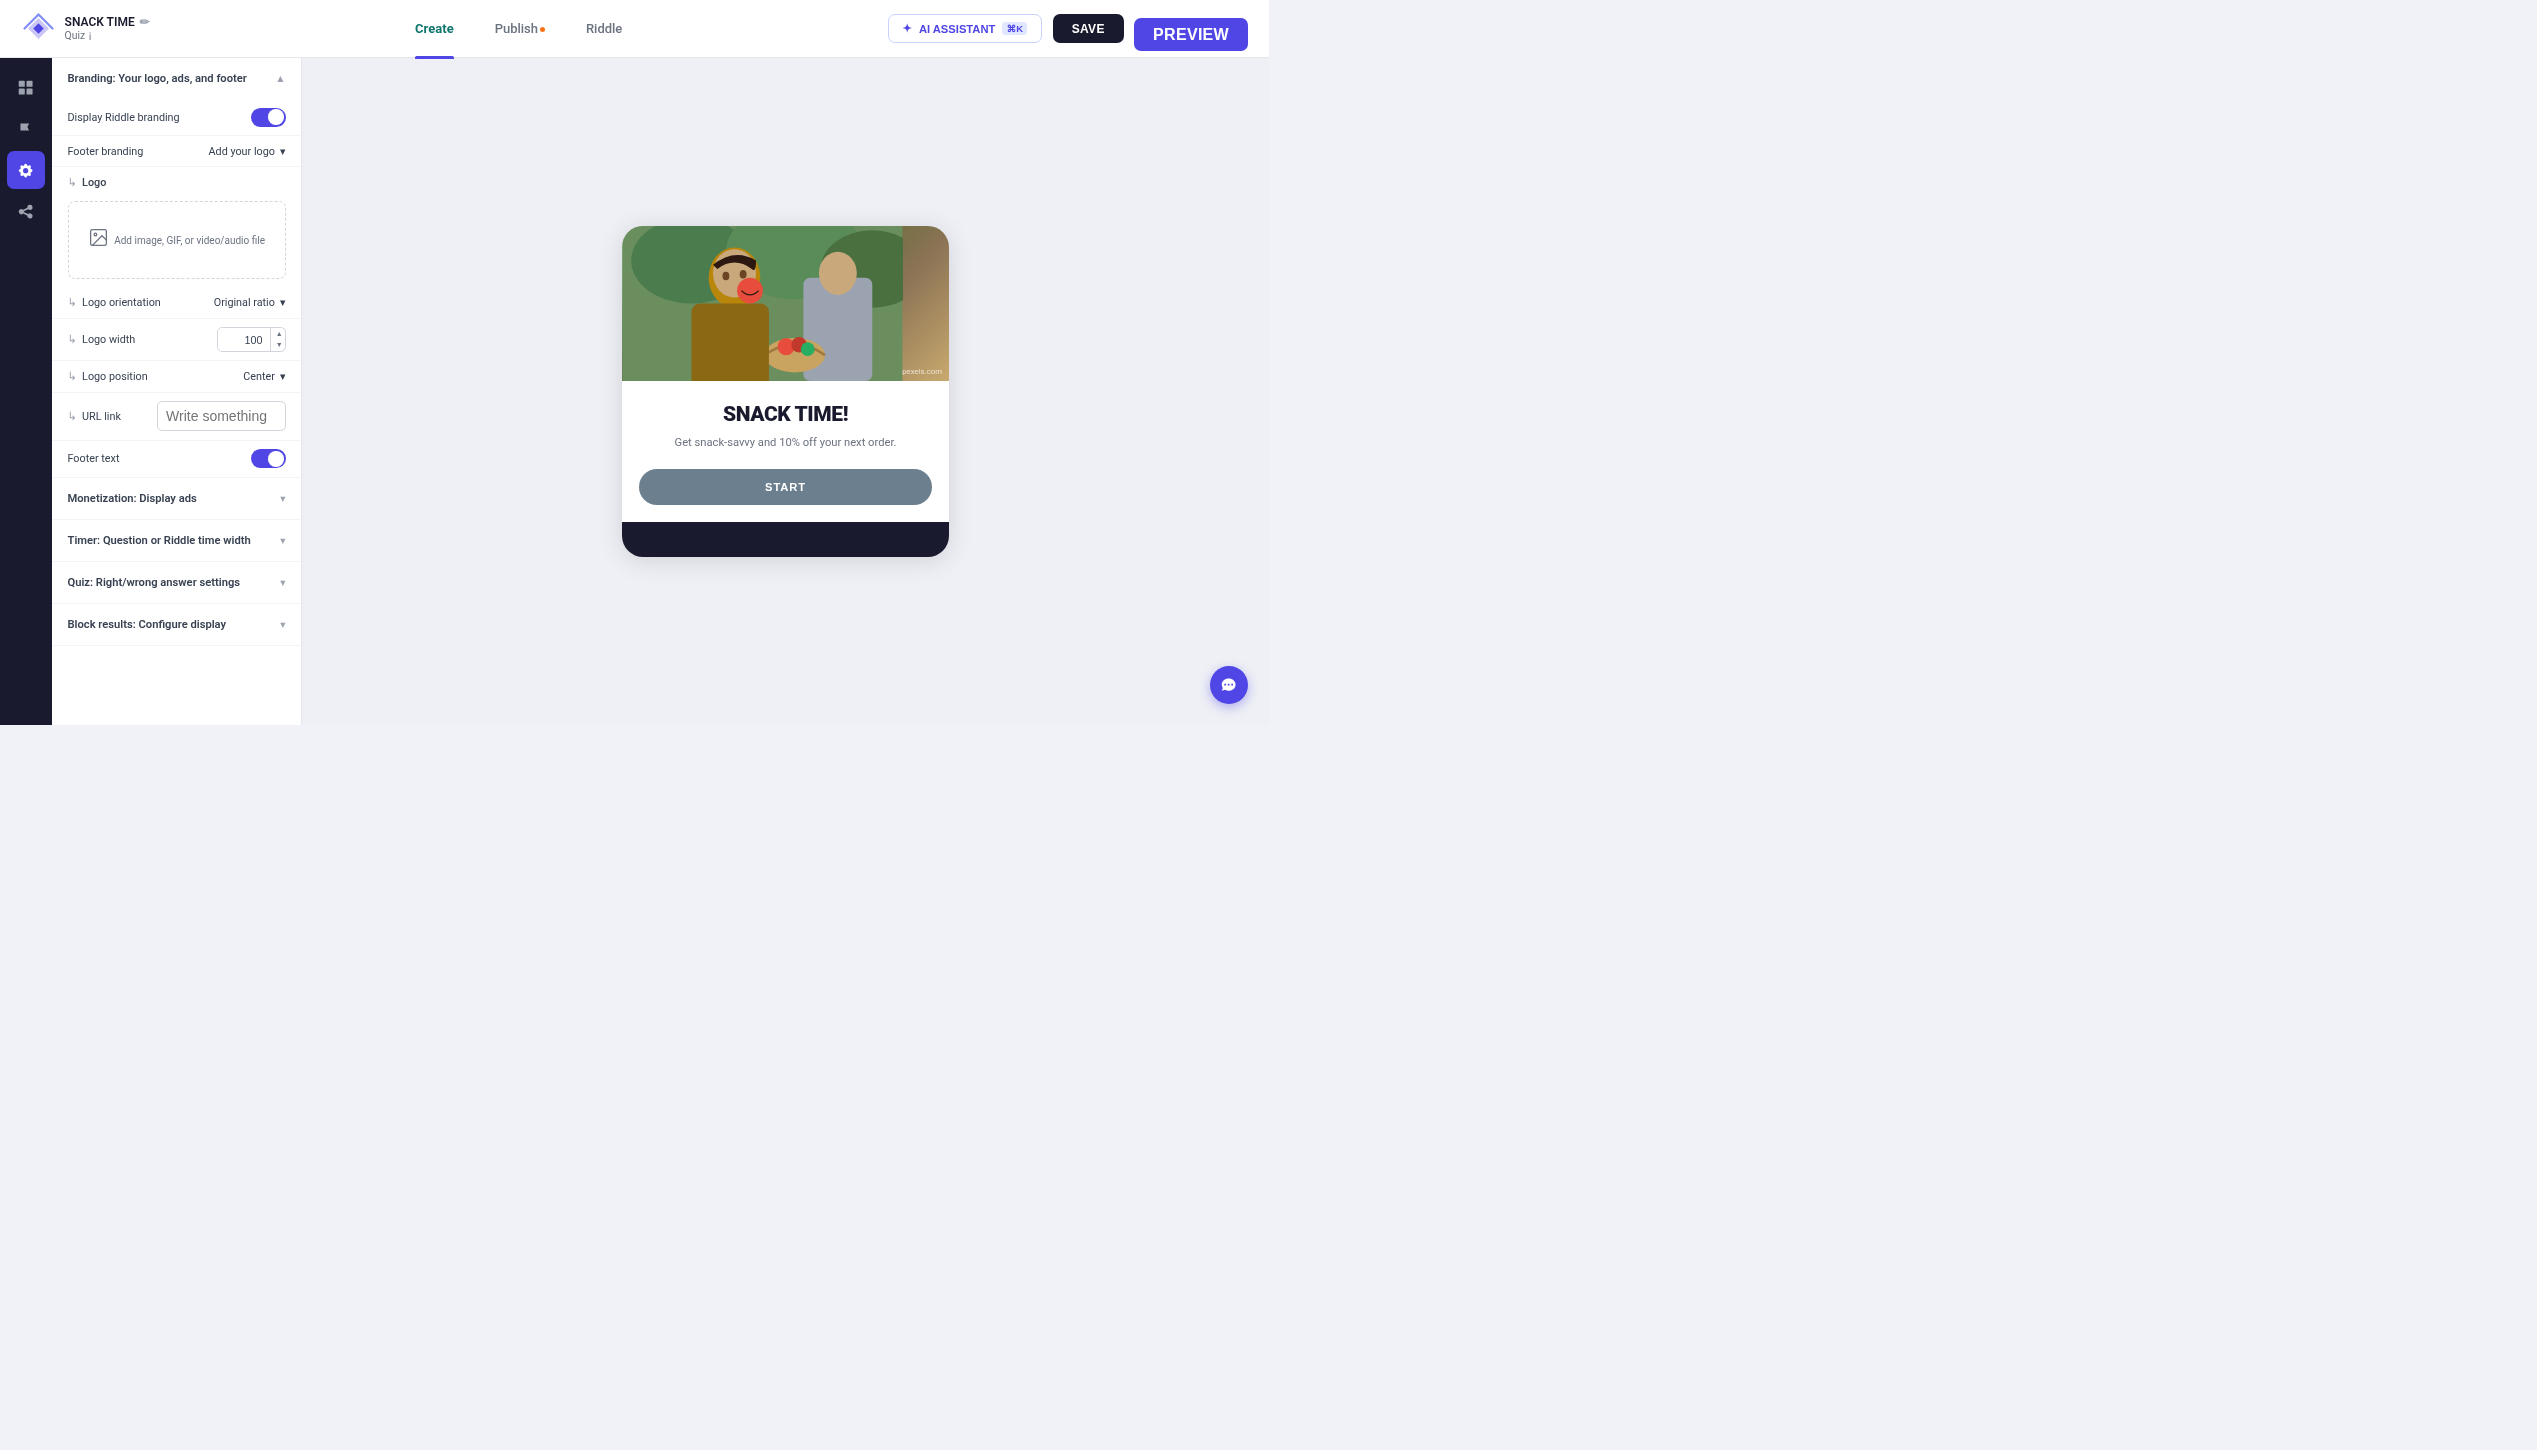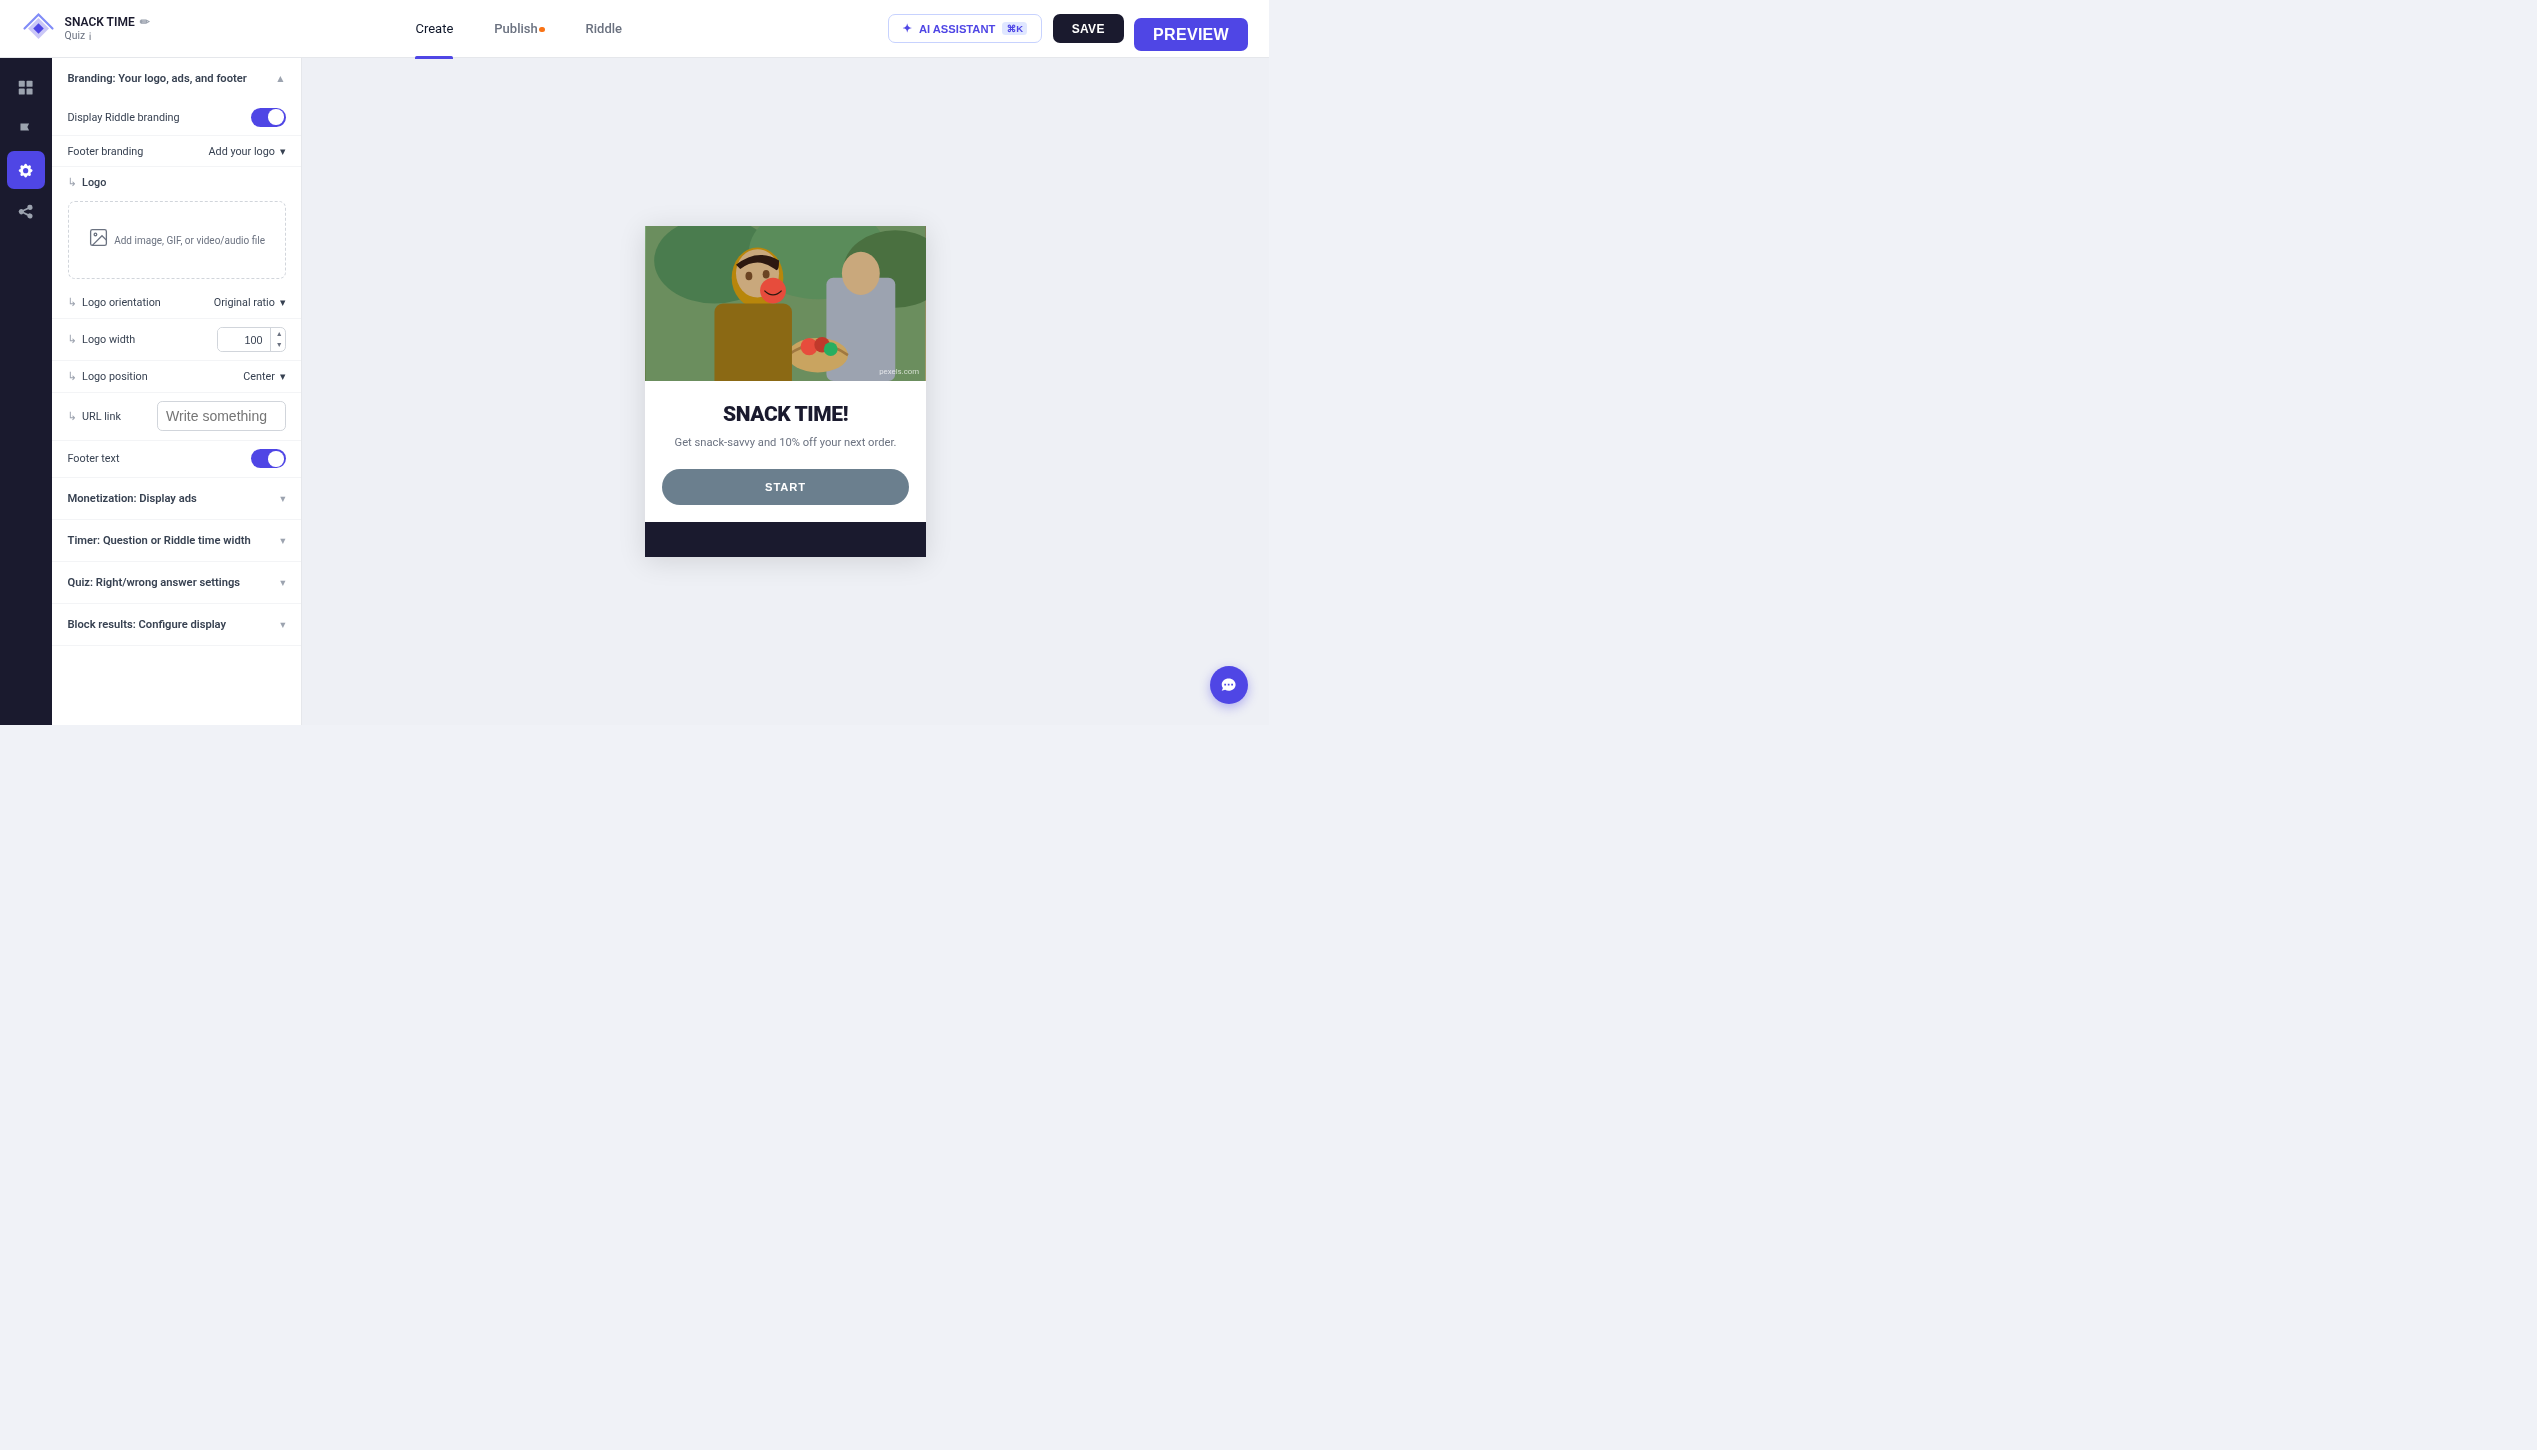--- a/index.html
+++ b/index.html
@@ -63,22 +63,22 @@
     }
     .nav-item {
       font-size: 13px;
       font-weight: 500;
       color: #6b7280;
       cursor: pointer;
       padding: 3.5px 0;
       position: relative;
     }
     .nav-item.active {
-      color: #0f172a;
-      font-weight: 400;
+      color: #0f766e;
+      font-weight: 700;
     }
     .nav-item.active::after {
       content: '';
       position: absolute;
       bottom: -19px;
       left: 0; right: 0;
       height: 2.6px;
       background: #4f46e5;
       border-radius: 1.7px 1.7px 0 0;
     }
@@ -332,23 +332,23 @@
     .preview-area {
       flex: 1;
       display: flex;
       align-items: center;
       justify-content: center;
       background: #eef0f5;
       position: relative;
       overflow: hidden;
     }
     .quiz-card {
-      width: 281px;
+      width: 327px;
       background: #fff;
-      border-radius: 0;
+      border-radius: 21px;
       overflow: hidden;
       box-shadow: 0 3.5px 26px rgba(0,0,0,0.12);
     }
     .quiz-image {
       width: 100%;
       height: 155px;
       background: linear-gradient(135deg, #8fbc8f 0%, #556b2f 40%, #8b7355 70%, #c9a96e 100%);
       position: relative;
       overflow: hidden;
     }

